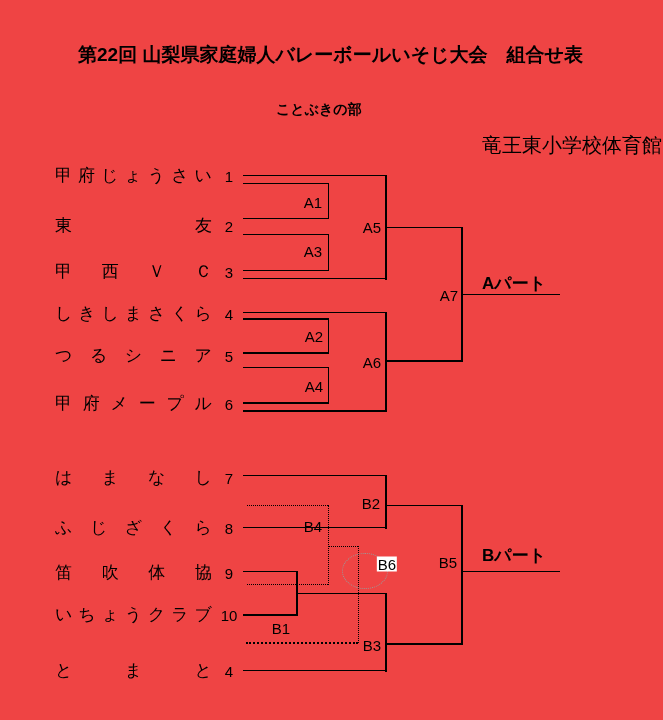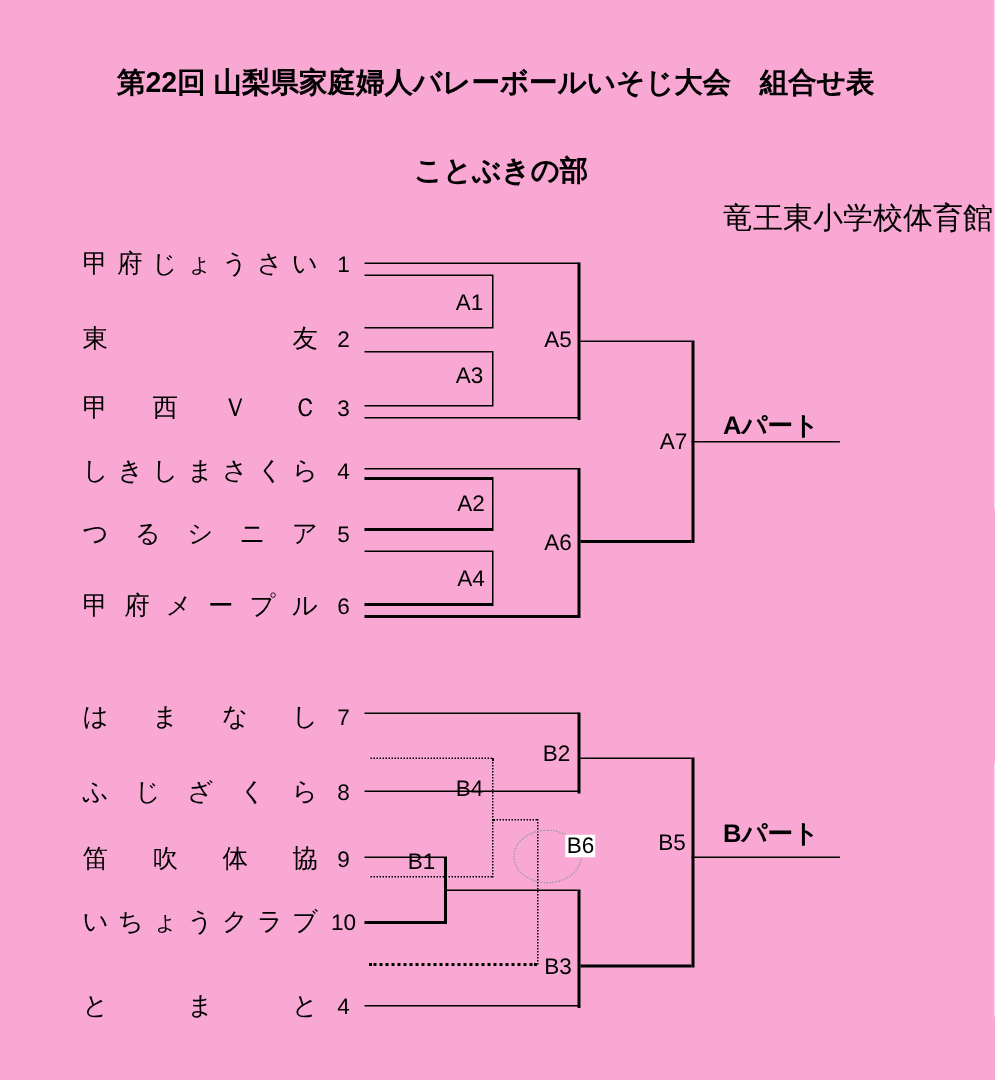--- a/index.html
+++ b/index.html
@@ -1,19 +1,19 @@
 <!DOCTYPE html>
 <html><head>
 <meta charset="utf-8">
 <style>
   html,body{margin:0;padding:0;background:#fff;}
   body{font-family:"Liberation Sans","DejaVu Sans",sans-serif;color:#000;}
-  .page{position:relative;width:663px;height:720px;background:#f9a8d4;overflow:hidden;}
+  .page{position:relative;width:663px;height:720px;background:#ef4444;overflow:hidden;}
   .title{position:absolute;left:78px;top:42px;font-size:19px;font-weight:bold;white-space:nowrap;}
-  .division{position:absolute;left:276px;top:101px;font-size:19px;font-weight:bold;white-space:nowrap;}
+  .division{position:absolute;left:276px;top:101px;font-size:14px;font-weight:bold;white-space:nowrap;}
   .venue{position:absolute;left:482px;top:132px;font-size:20px;white-space:nowrap;}
   .team{position:absolute;left:55px;width:188px;height:22px;}
   .tname{position:absolute;left:0;top:0;width:157px;height:22px;line-height:22px;font-size:17px;}
   .jc{display:flex;justify-content:space-between;}
   .tnum{position:absolute;left:161px;top:2px;width:26px;text-align:center;font-size:15px;line-height:20px;}
   .ln{position:absolute;background:#000;}
   .lh{height:1px;}.lh2{height:2px;}
   .lv{width:1px;}.lv2{width:2px;}
   .ld{position:absolute;height:0;border-top:1px dotted #000;}
   .ld2{position:absolute;height:0;border-top:2px dotted #000;}
@@ -190,20 +190,20 @@
   <span class="m" style="left:313px;top:202px">A1</span>
   <span class="m" style="left:313px;top:251px">A3</span>
   <span class="m" style="left:372px;top:227px">A5</span>
   <span class="m" style="left:314px;top:336px">A2</span>
   <span class="m" style="left:314px;top:386px">A4</span>
   <span class="m" style="left:372px;top:362px">A6</span>
   <span class="m" style="left:449px;top:295px">A7</span>
   <span class="m" style="left:371px;top:503px">B2</span>
   <span class="m" style="left:313px;top:526px">B4</span>
   <span class="m bg" style="left:356px;top:564px">B6</span>
-  <span class="m" style="left:281px;top:575px">B1</span>
+  <span class="m" style="left:281px;top:628px">B1</span>
   <span class="m" style="left:372px;top:645px">B3</span>
   <span class="m" style="left:448px;top:562px">B5</span>
 
   <span class="part" style="left:482px;top:272px">Aパート</span>
   <span class="part" style="left:482px;top:544px">Bパート</span>
 
 </div>
 
 </body></html>

